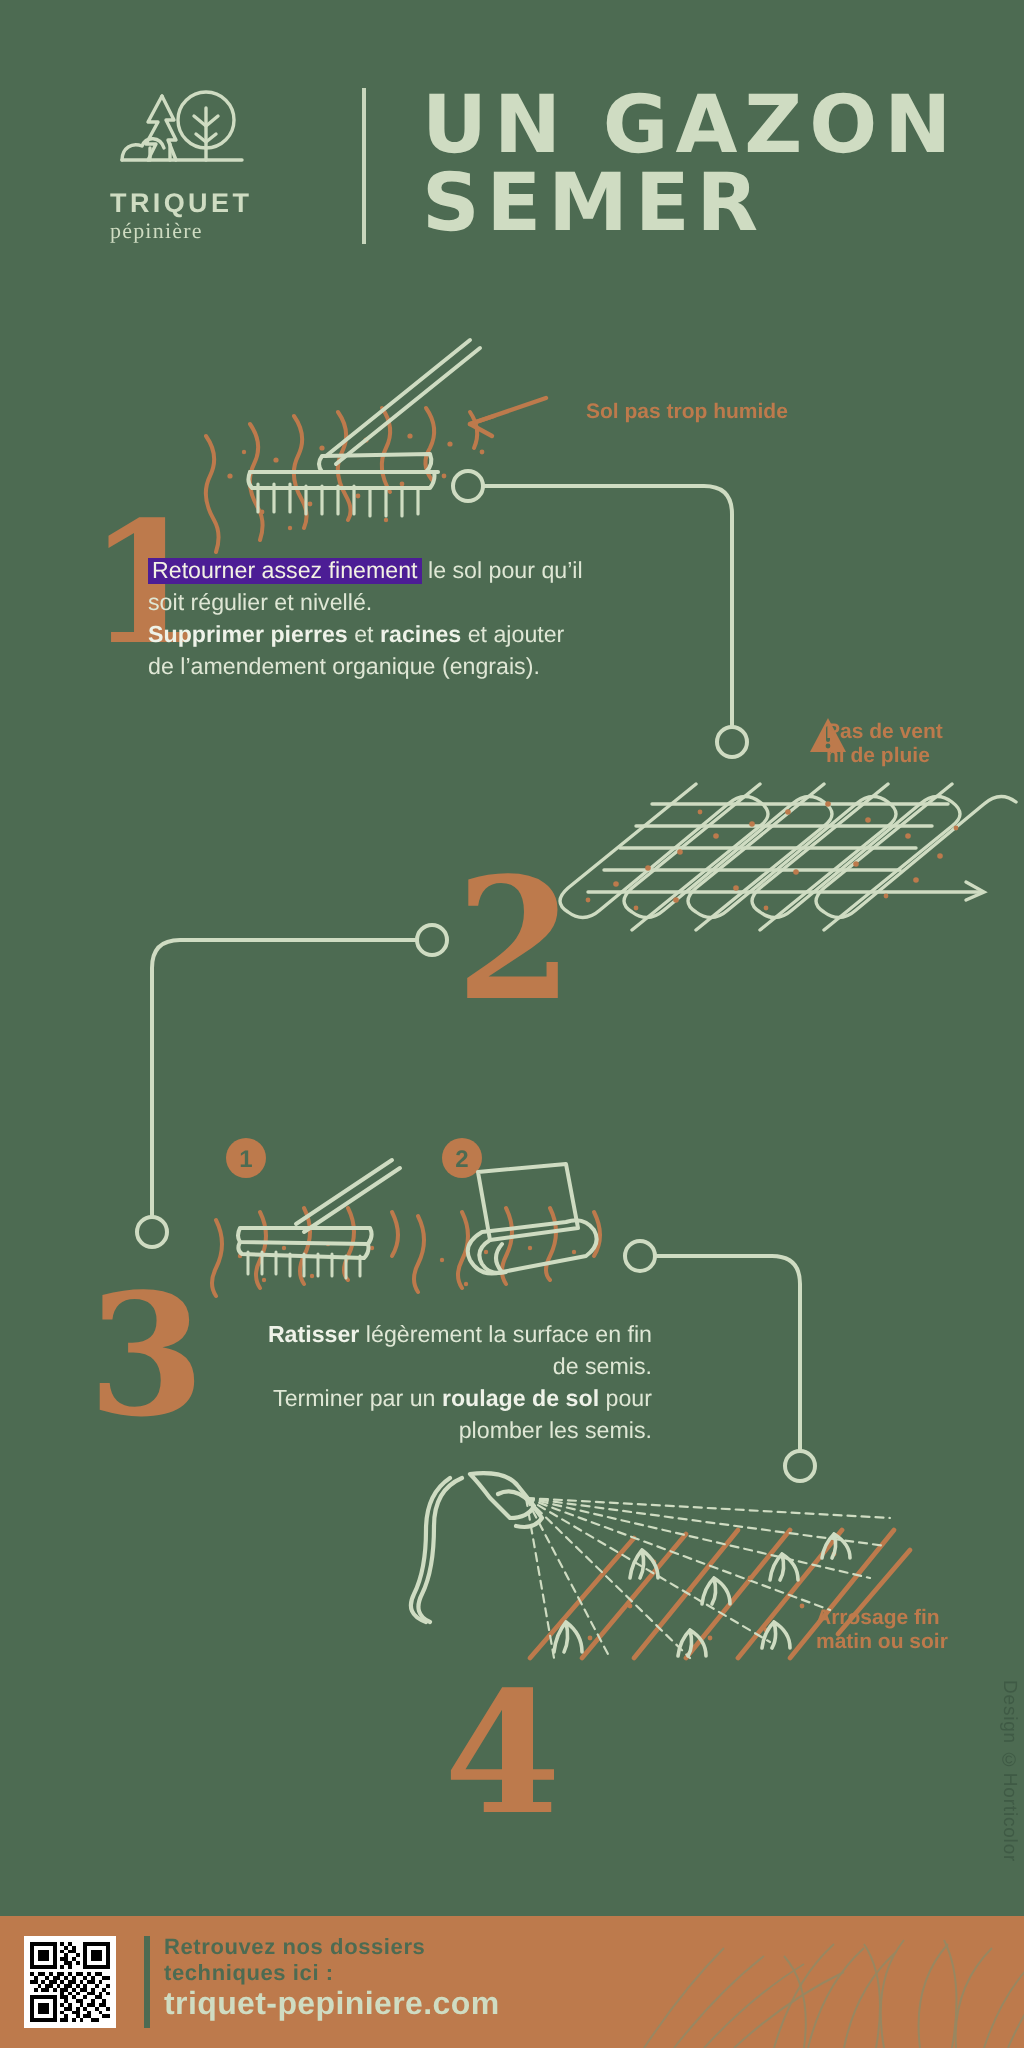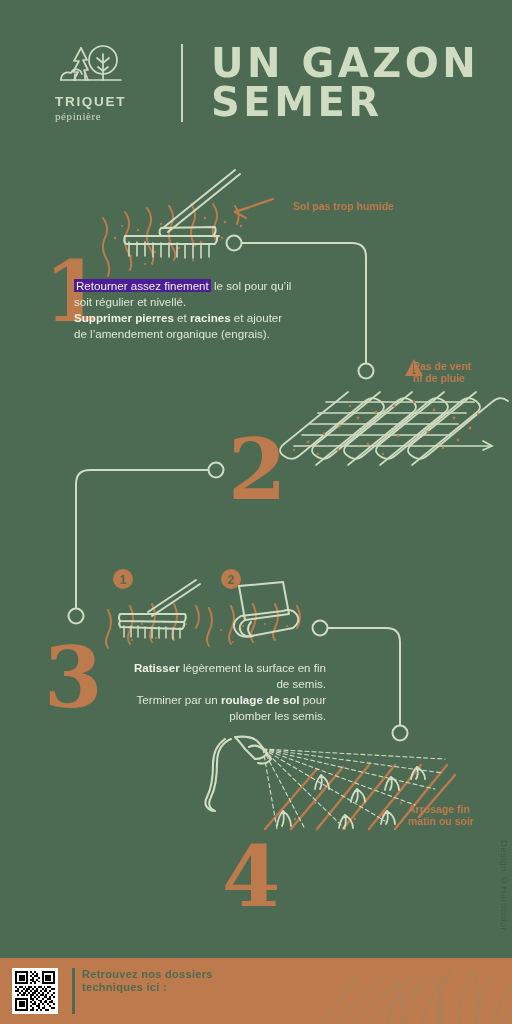--- a/index.html
+++ b/index.html
@@ -443,15 +443,16 @@
           <rect x="8" y="20" width="2" height="1"></rect>
             <rect x="11" y="20" width="1" height="1"></rect>
           <rect x="13" y="20" width="1" height="1"></rect>
             <rect x="16" y="20" width="2" height="1"></rect>
         </g>
       </svg>
     </div>
     <div class="foot-bar"></div>
     <div class="foot-t1" style="white-space:pre-line;">Retrouvez  nos dossiers
 techniques ici :</div>
+    <div class="foot-t2">triquet-pepiniere.com</div>
   </div>
 
 </div>
 
 </body></html>

